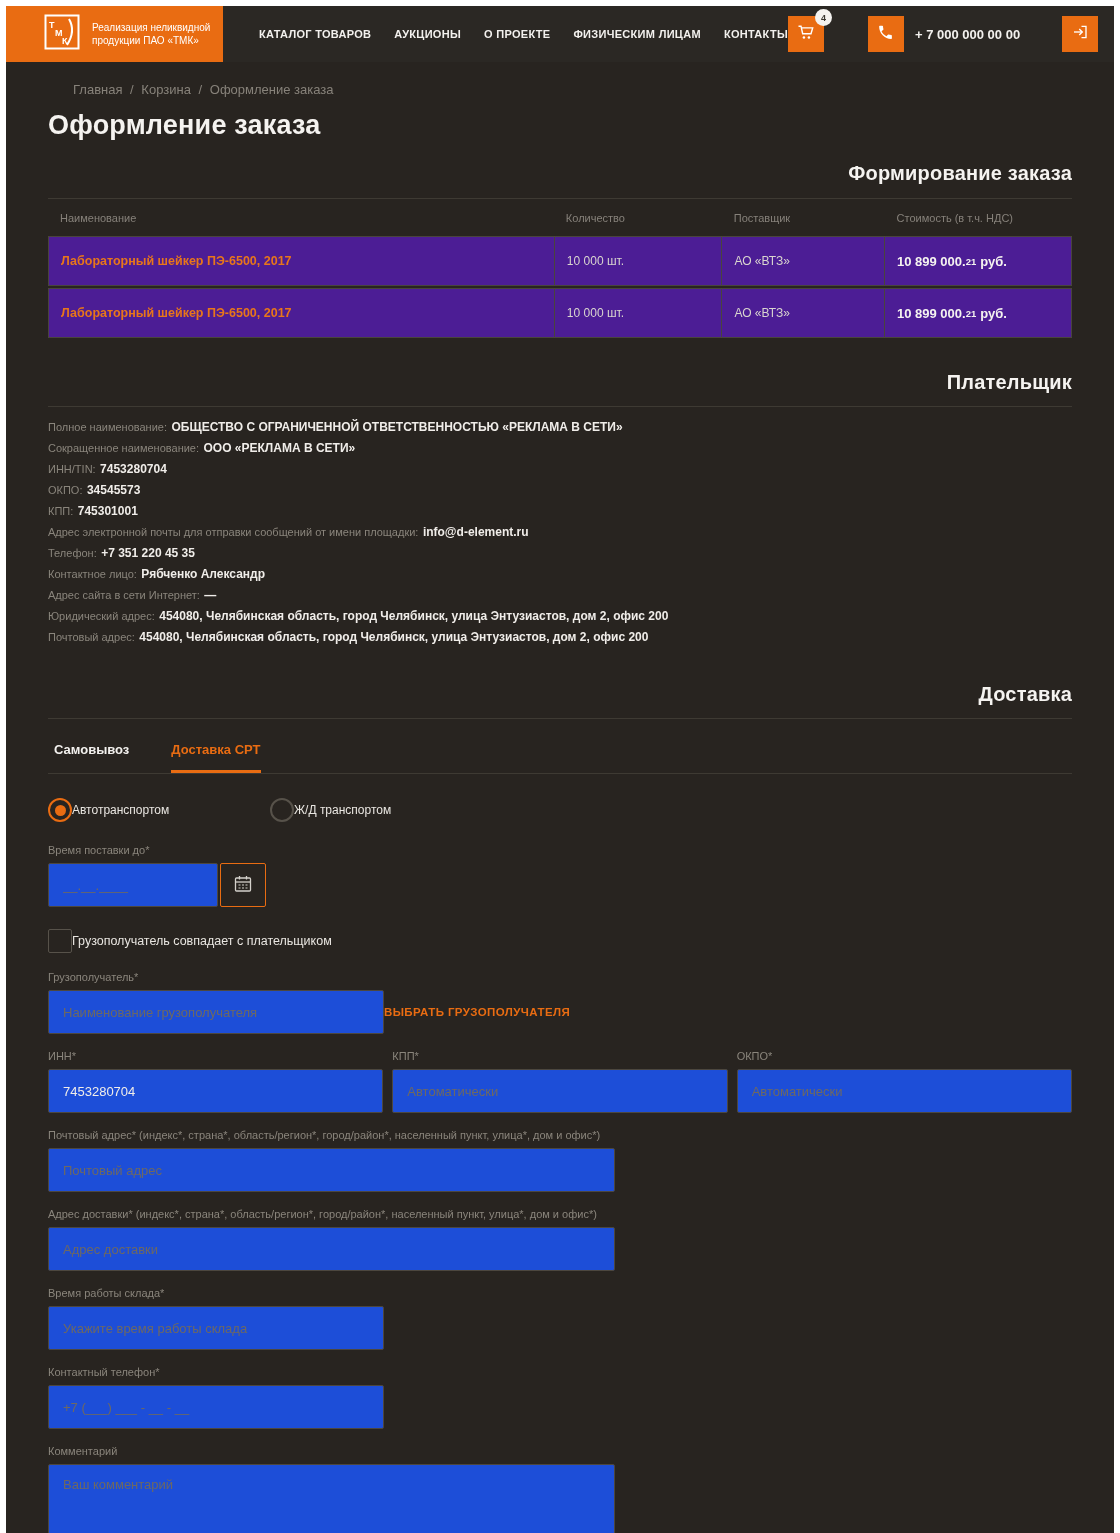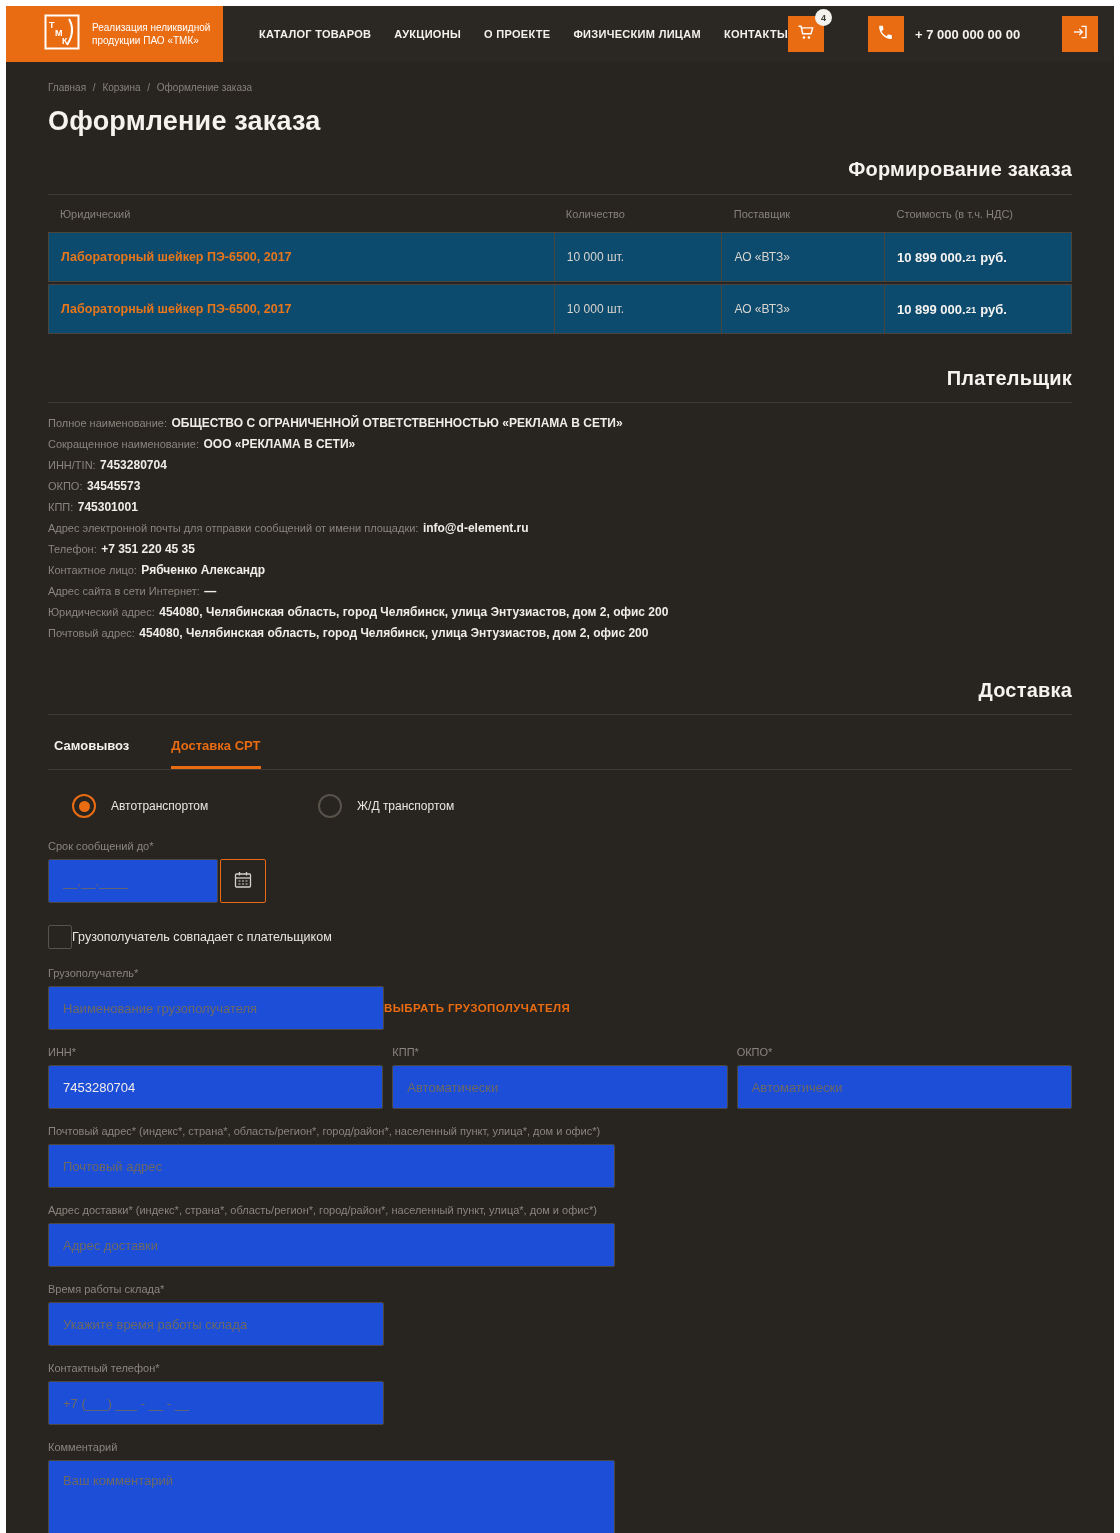--- a/index.html
+++ b/index.html
@@ -15,56 +15,56 @@
   nav a { color:#f3f1ee; font-size:11px; font-weight:bold; letter-spacing:.3px; text-decoration:none; white-space:nowrap; cursor:pointer; }
   .hdr-right { display:flex; align-items:center; margin-left:auto; padding-right:18px; }
   .icon-btn { width:36px; height:36px; background:#E96C12; display:flex; align-items:center; justify-content:center; position:relative; cursor:pointer; }
   .badge { position:absolute; top:-7px; right:-8px; width:17px; height:17px; border-radius:50%; background:#f4f2ef; color:#3a362f; font-size:9px; font-weight:bold; display:flex; align-items:center; justify-content:center; }
   .phone-num { color:#f3f1ee; font-size:13px; font-weight:bold; margin-left:11px; white-space:nowrap; }
   .gap-cart { margin-left:44px; }
   .gap-exit { margin-left:42px; }
 
   
   main { padding:20px 42px 16px 42px; }
-  .breadcrumb { color:#87827a; font-size:10px; }
+  .breadcrumb { color:#87827a; font-size:13px;margin-left:25px; }
   .breadcrumb .sep { margin:0 4px; }
   .breadcrumb span { cursor:default; }
   h1 { color:#f5f3f0; font-size:27px; font-weight:bold; margin-top:13px; letter-spacing:.2px; }
   h2 { color:#f5f3f0; font-size:20px; font-weight:bold; letter-spacing:.2px;text-align:right; }
   .h2-order { margin-top:21px; }
   .h2-payer { margin-top:33px; }
   .h2-delivery { margin-top:36px; }
   .divider { border:none; border-top:1px solid #3e3a33; margin-top:12px; }
 
   
   .order-table { margin-top:13px; border-top:1px solid #3e3a33; }
   .thead, .trow { display:grid; grid-template-columns:49.4% 16.4% 15.9% 18.3%; }
   .thead { padding:13px 0 12px 0; }
   .thead span { color:#86817a; font-size:11px; padding-left:12px; }
-  .trow { background:#0c4a6e; border:1px solid #49443d; height:50px; align-items:center; margin-bottom:2px; }
+  .trow { background:#4c1d95; border:1px solid #49443d; height:50px; align-items:center; margin-bottom:2px; }
   .trow .cell { padding-left:12px; height:100%; display:flex; align-items:center; }
   .trow .cell + .cell { border-left:1px solid #49443d; }
   .c-name { color:#E8761A; font-size:12.5px; font-weight:600; cursor:pointer; }
   .c-plain { color:#d9d5cf; font-size:12px; }
   .c-price { color:#f5f3f0; font-size:13px; font-weight:bold; }
   .c-price .frac { font-size:9.5px; font-weight:bold; }
   .c-price .cur { margin-left:4px; }
 
   
   .payer-list { margin-top:9px; }
   .payer-row { line-height:20px; }
   .plabel { color:#8a857c; font-size:11px; }
   .pvalue { color:#f0ede9; font-size:12px; font-weight:600; }
 
   
   .tabs { display:flex; gap:42px; border-bottom:1px solid #3e3a33; margin-top:10px; height:45px; padding-left:6px; }
   .tab { font-size:13px; font-weight:bold; color:#f3f1ee; height:100%; display:flex; align-items:center; cursor:pointer; border-bottom:3px solid transparent; margin-bottom:-2px; }
   .tab.active { color:#E96C12; border-bottom-color:#E96C12; }
   .radios { display:flex; gap:62px; margin-top:24px; align-items:center; }
-  .radio-item { display:flex; align-items:center; gap:15px; cursor:pointer; min-width:160px;margin-left:24px; }
+  .radio-item { display:flex; align-items:center; cursor:pointer; min-width:160px; }
   .radio { width:24px; height:24px; border-radius:50%; border:2px solid #57524a; display:flex; align-items:center; justify-content:center; flex:0 0 auto; }
   .radio.checked { border-color:#E96C12; }
   .radio.checked .dot { width:11px; height:11px; border-radius:50%; background:#E96C12; }
   .radio-label { color:#e9e6e1; font-size:12px; }
 
   
   .fgroup { margin-top:16px; }
   .flabel { display:block; color:#8a857c; font-size:11px; margin-bottom:7px; white-space:nowrap; }
   .tinput { background:#1d4ed8; border:1px solid #4c473f; color:#f0ede9; font-size:13px; font-family:"Liberation Sans", sans-serif; height:44px; padding:0 14px; outline:none; border-radius:2px; }
   .tinput::placeholder { color:#6e6962; }
@@ -152,21 +152,21 @@
       <span class="sep">/</span>
       <span>Оформление заказа</span>
     </div>
 
     <h1>Оформление заказа</h1>
 
     <h2 class="h2-order">Формирование заказа</h2>
 
     <div class="order-table">
       <div class="thead">
-        <span>Юридический</span>
+        <span>Наименование</span>
         <span>Количество</span>
         <span>Поставщик</span>
         <span>Стоимость (в т.ч. НДС)</span>
       </div>
       <div class="trow">
         <div class="cell c-name">Лабораторный шейкер ПЭ-6500, 2017</div>
         <div class="cell c-plain">10 000 шт.</div>
         <div class="cell c-plain">АО «ВТЗ»</div>
         <div class="cell c-price">
           <span>10 899 000.</span>
@@ -218,21 +218,21 @@
           </span>
         <span class="radio-label">Автотранспортом</span>
       </div>
       <div class="radio-item">
         <span class="radio"></span>
         <span class="radio-label">Ж/Д транспортом</span>
       </div>
     </div>
 
     <div class="fgroup" style="margin-top:22px;">
-      <label class="flabel">Срок сообщений до*</label>
+      <label class="flabel">Время поставки до*</label>
       <div class="date-row">
         <input class="tinput date-input" placeholder="__.__.____" style="">
         <button class="cal-btn">
           <span>
             <svg width="20" height="20" viewBox="0 0 20 20" fill="none" stroke="#d4d1cb" stroke-width="1.3">
               <rect x="2.5" y="4" width="15" height="13" rx="1"></rect>
               <path d="M2.5 8h15"></path>
                 <path d="M6.5 2v3.5"></path>
                 <path d="M13.5 2v3.5"></path>
               <path d="M5.5 11h2M9 11h2M12.5 11h2M5.5 14h2M9 14h2M12.5 14h2" stroke-width="1.1"></path>

